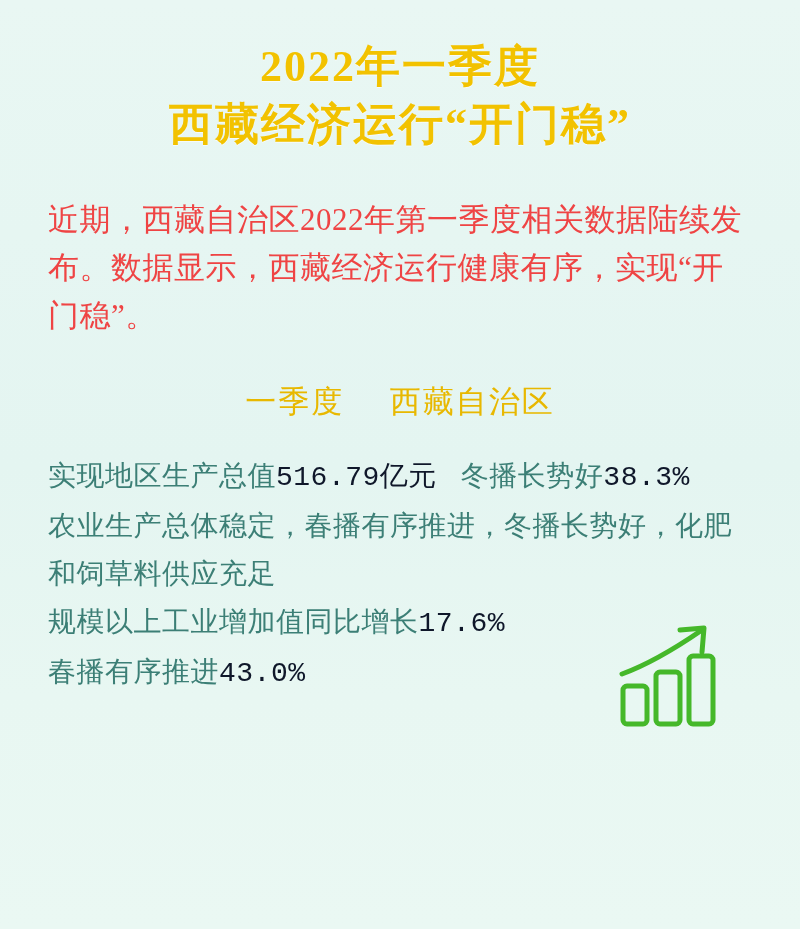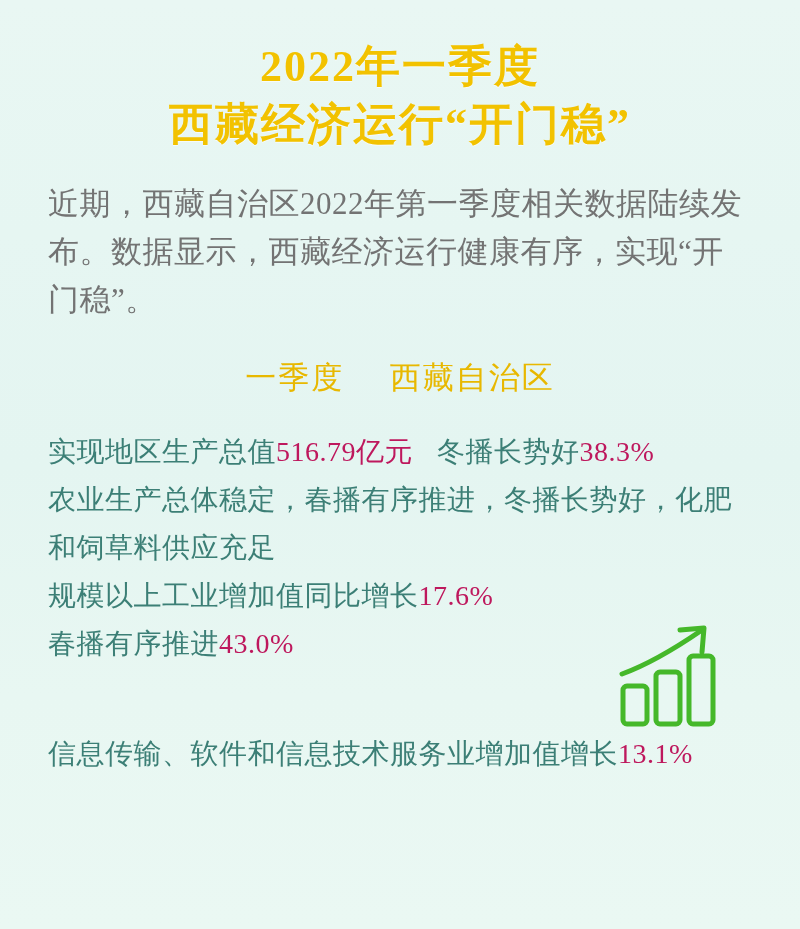--- a/index.html
+++ b/index.html
@@ -28,29 +28,29 @@
   .title-line {
     font-family: "Liberation Serif", serif;
     font-weight: bold;
     font-size: 44px;
     line-height: 58px;
     color: #f2c200;
     letter-spacing: 2px;
     text-shadow: 0 1px 0 rgba(255,255,255,0.6);
   }
   .intro {
-    margin-top: 26px;
+    margin-top: 42px;
     font-family: "Liberation Serif", serif;
     font-size: 31px;
     line-height: 48px;
-    color: #737373;
+    color: #ef4444;
     letter-spacing: 0.5px;
   }
   .section-head {
-    margin-top: 32px;
+    margin-top: 40px;
     text-align: center;
     font-family: "Liberation Serif", serif;
     font-size: 31px;
     line-height: 44px;
     color: #e8b800;
     letter-spacing: 2px;
   }
   .section-head .gap {
     display: inline-block;
     width: 26px;
@@ -59,21 +59,22 @@
     margin-top: 28px;
   }
   .fact {
     font-family: "Liberation Serif", serif;
     font-size: 28px;
     line-height: 48px;
     color: #3c7f76;
     letter-spacing: 0.5px;
   }
   .fact .num {
-    color: #be185d;
+    color: #0f172a;
+    font-family: Liberation Mono, monospace;
   }
   .fact .spacer {
     display: inline-block;
     width: 24px;
   }
   .chart-icon {
     position: absolute;
     right: 72px;
     top: 624px;
     width: 110px;
@@ -125,19 +126,14 @@
   <div class="chart-icon">
     <svg width="110" height="110" viewBox="0 0 110 110" xmlns="http://www.w3.org/2000/svg">
       <rect x="5" y="62" width="24" height="38" rx="4" fill="none" stroke="#45b82a" stroke-width="5"></rect>
       <rect x="38" y="48" width="24" height="52" rx="4" fill="none" stroke="#45b82a" stroke-width="5"></rect>
       <rect x="71" y="32" width="24" height="68" rx="4" fill="none" stroke="#45b82a" stroke-width="5"></rect>
       <path d="M4 50 C 26 42, 52 28, 84 6" fill="none" stroke="#45b82a" stroke-width="5" stroke-linecap="round"></path>
       <path d="M62 6 L86 4 L84 28" fill="none" stroke="#45b82a" stroke-width="5" stroke-linecap="round" stroke-linejoin="round"></path>
     </svg>
   </div>
 
-  <div class="tail">
-    <div class="fact">
-      <span>信息传输、软件和信息技术服务业增加值增长</span><span class="num">13.1%</span>
-    </div>
-  </div>
 
 </div>
 
 </body></html>

